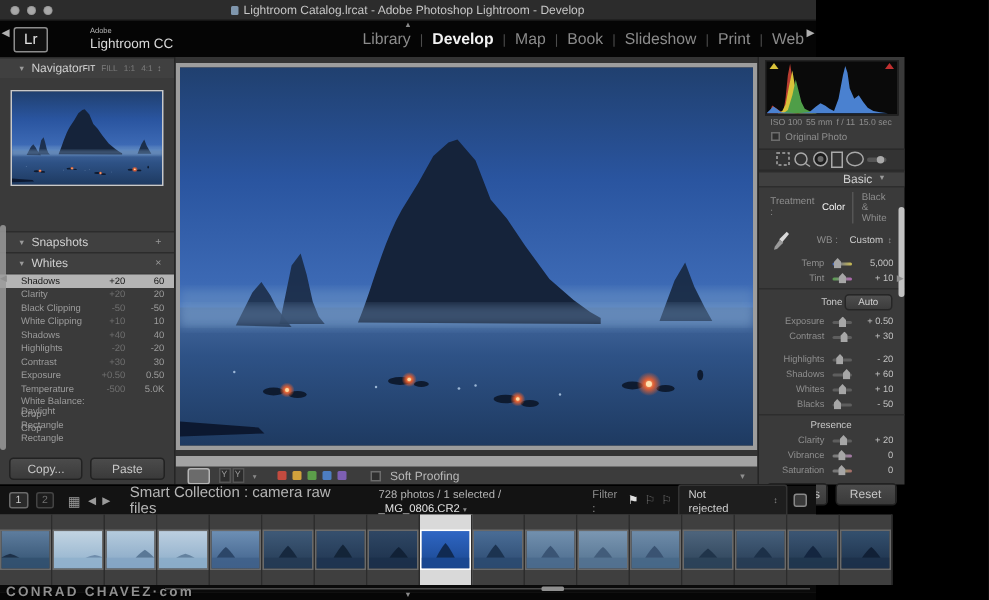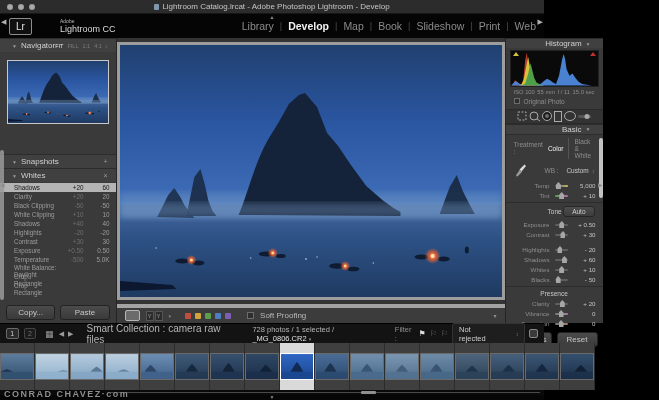--- a/index.html
+++ b/index.html
@@ -57,21 +57,21 @@
     background:linear-gradient(#4b4b4b,#3a3a3a); display:flex; align-items:center; justify-content:center; }
   .lscroll { position:absolute; left:0; top:112px; width:4px; height:150px; background:#9a9a9a; border-radius:2px; opacity:.85; }
   .edge-arrow { position:absolute; font-size:6px; color:#8f8f8f; top:143px; }
   .edge-arrow.l { left:0; } .edge-arrow.r { right:0; }
 
   
   .center { flex:1; display:flex; flex-direction:column; }
   .photo-area { flex:1; display:flex; align-items:center; justify-content:center; background:#343434; }
   .photo-frame { border:3px solid #9d9d9d; width:388px; height:258px; background:#0c1a33; }
   .photo-frame svg { display:block; width:100%; height:100%; }
-  .toolbar { height:19px; background:#3c3c3c; border-top:4px solid #a3a3a3; display:flex; align-items:center;
+  .toolbar { height:19px; background:#3c3c3c; border-top:7px solid #a3a3a3; display:flex; align-items:center;
     padding:0 8px; gap:6px; }
   .loupe-icon { width:15px; height:11px; border:1px solid #b5b5b5; border-radius:2px; background:#6b6b6b; }
   .yy-icon { display:flex; gap:1px; }
   .yy-icon span { width:8px; height:10px; background:#2c2c2c; border:1px solid #555; color:#9a9a9a;
     font-size:6px; display:flex; align-items:center; justify-content:center; }
   .tiny-caret { color:#8a8a8a; font-size:5px; }
   .swatches { display:flex; gap:4px; margin-left:8px; }
   .swatch { width:6px; height:6px; border-radius:1px; }
   .sp-check { width:7px; height:7px; border:1px solid #6c6c6c; background:#2e2e2e; margin-left:10px; }
   .sp-label { font-size:8px; color:#b9b9b9; }
@@ -428,24 +428,20 @@
             <span class="swatch" style="background: rgb(77, 126, 194);"></span>
             <span class="swatch" style="background: rgb(125, 95, 178);"></span>
           </span>
         <span class="sp-check"></span>
         <span class="sp-label">Soft Proofing</span>
         <span class="caret-r">▾</span>
       </div>
     </section>
 
     <aside class="rpanel">
-      <div class="rheader">
-        <span>Histogram</span>
-        <span class="tri">▼</span>
-      </div>
       <div class="histo-box">
         <span class="clip l"></span>
         <span class="clip r"></span>
         <svg viewBox="0 0 116 46" preserveAspectRatio="none">
           <polygon fill="#b83c30" points="0,46 3,45 5,39 8,41 12,44 15,45 17,32 19,12 21,2 23,15 25,31 27,41 30,44 35,45 42,46"></polygon>
           <polygon fill="#d8c23a" points="10,46 14,44 17,38 20,22 23,8 25,20 28,35 31,42 35,44 40,45 45,46"></polygon>
           <polygon fill="#4f9e48" points="15,46 19,43 23,30 26,16 28,24 31,36 34,42 38,44 44,46"></polygon>
           <polygon fill="#4a81d0" points="0,46 3,43 6,40 9,42 13,45 28,46 38,45 44,40 48,37 52,39 56,42 60,44 64,33 68,12 70,4 72,10 74,24 78,33 82,30 86,36 90,41 95,44 101,45 108,46"></polygon>
         </svg>
       </div>

